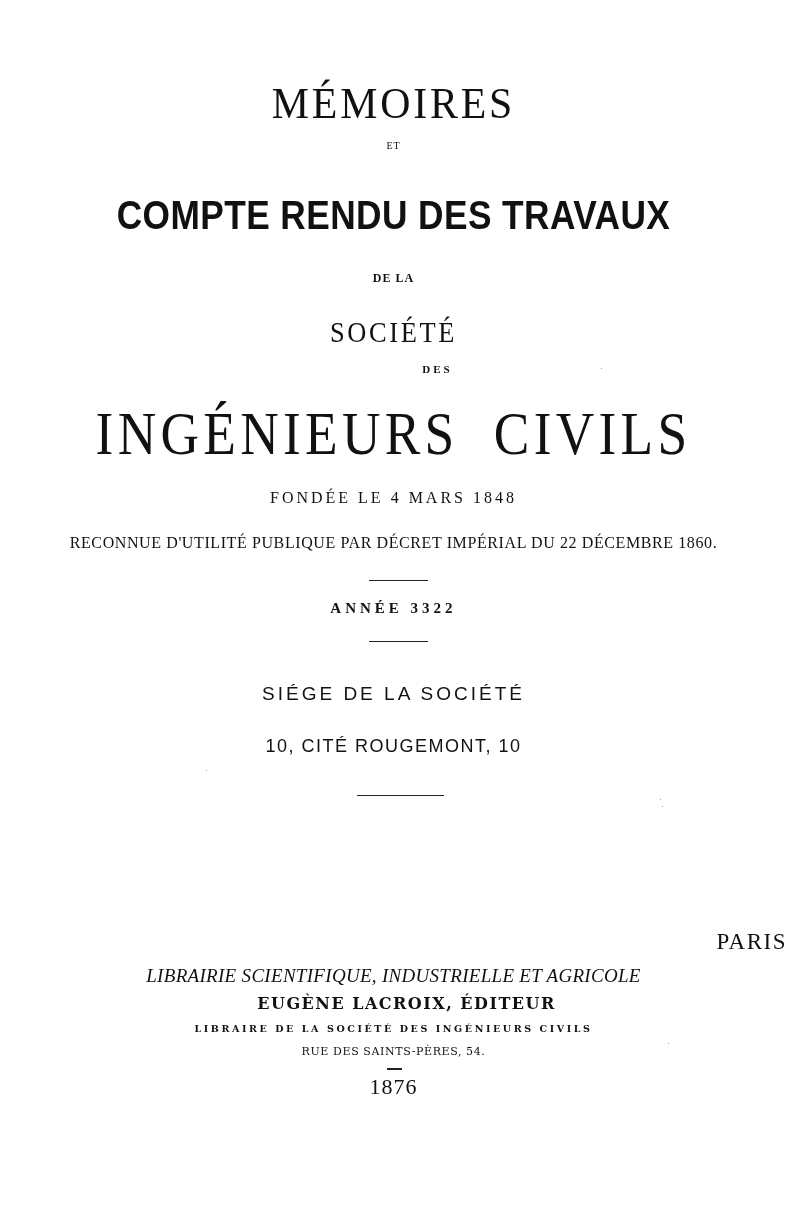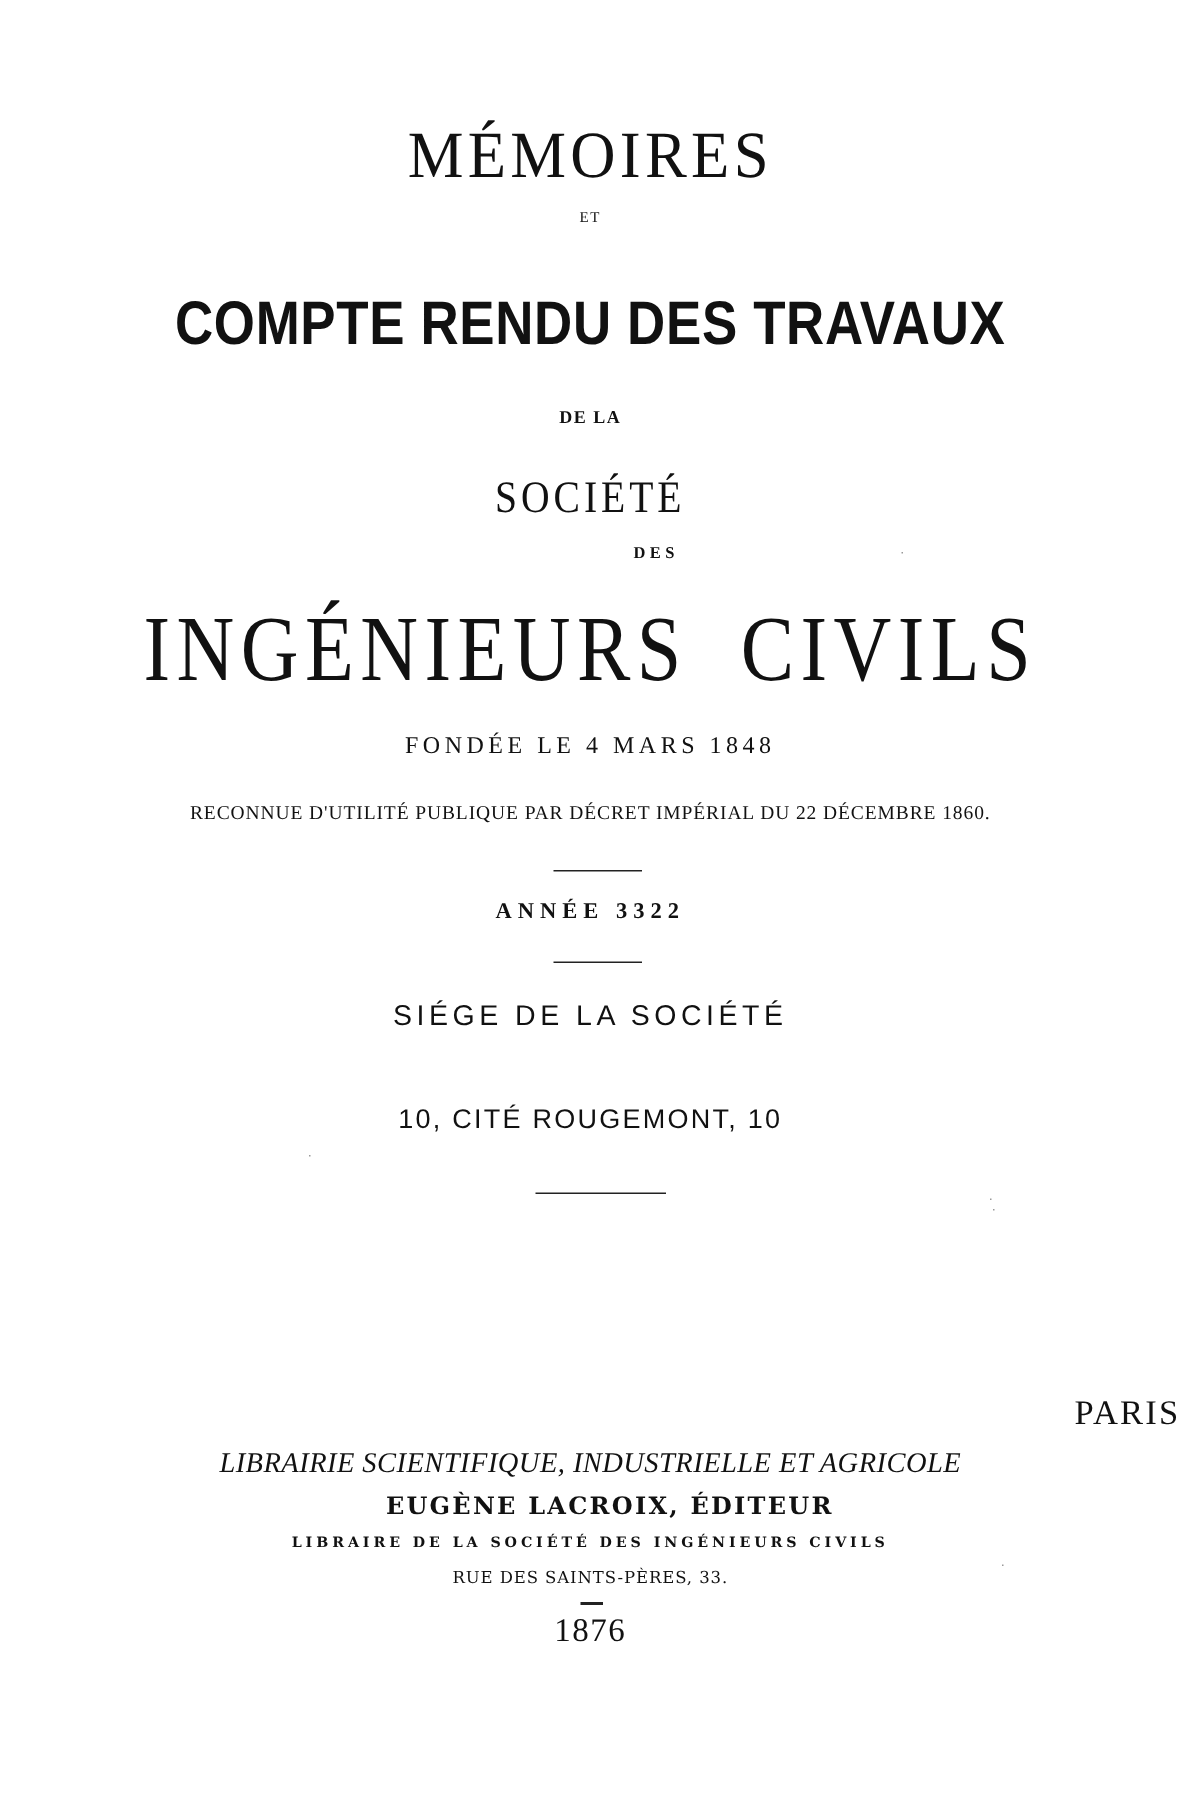--- a/index.html
+++ b/index.html
@@ -76,32 +76,32 @@
       transform: scaleX(0.86);
       transform-origin: 50% 50%;
     }
     #fondee {
       top: 490px;
       font-size: 16px;
       letter-spacing: 3px;
     }
     #reconnue {
       top: 535px;
-      font-size: 13px;
+      font-size: 16px;
       letter-spacing: 0.6px;
       font-variant: small-caps;
     }
     #annee {
       top: 601px;
       font-size: 15px;
       font-weight: bold;
       letter-spacing: 4px;
     }
     #siege {
-      top: 668px;
+      top: 684px;
       font-family: "Liberation Sans", "DejaVu Sans", sans-serif;
       font-size: 19px;
       letter-spacing: 3px;
     }
     #cite {
       top: 737px;
       font-size: 18px;
       letter-spacing: 1.5px;
       font-family: Liberation Sans, sans-serif;
     }
@@ -171,21 +171,21 @@
 
   <div class="line" id="siege">SIÉGE DE LA SOCIÉTÉ</div>
   <div class="line" id="cite">10, CITÉ ROUGEMONT, 10</div>
   <div class="rule" style="top:795px; left:357px; width:87px;"></div>
 
   <div>
     <div class="line" id="paris">PARIS</div>
     <div class="line" id="librairie">LIBRAIRIE SCIENTIFIQUE, INDUSTRIELLE ET AGRICOLE</div>
     <div class="line" id="lacroix">EUGÈNE LACROIX, ÉDITEUR</div>
     <div class="line" id="libraire">LIBRAIRE DE LA SOCIÉTÉ DES INGÉNIEURS CIVILS</div>
-    <div class="line" id="rue">RUE DES SAINTS-PÈRES, 33.</div>
+    <div class="line" id="rue">RUE DES SAINTS-PÈRES, 54.</div>
     <div class="rule" style="top:1068px; left:387px; width:15px; height:2px;"></div>
     <div class="line" id="year">1876</div>
   </div>
 
   <div class="speck" style="top:368px; left:601px;"></div>
   <div class="speck" style="top:799px; left:660px;"></div>
   <div class="speck" style="top:806px; left:662px;"></div>
   <div class="speck" style="top:770px; left:206px;"></div>
   <div class="speck" style="top:1043px; left:668px;"></div>
 </div>

